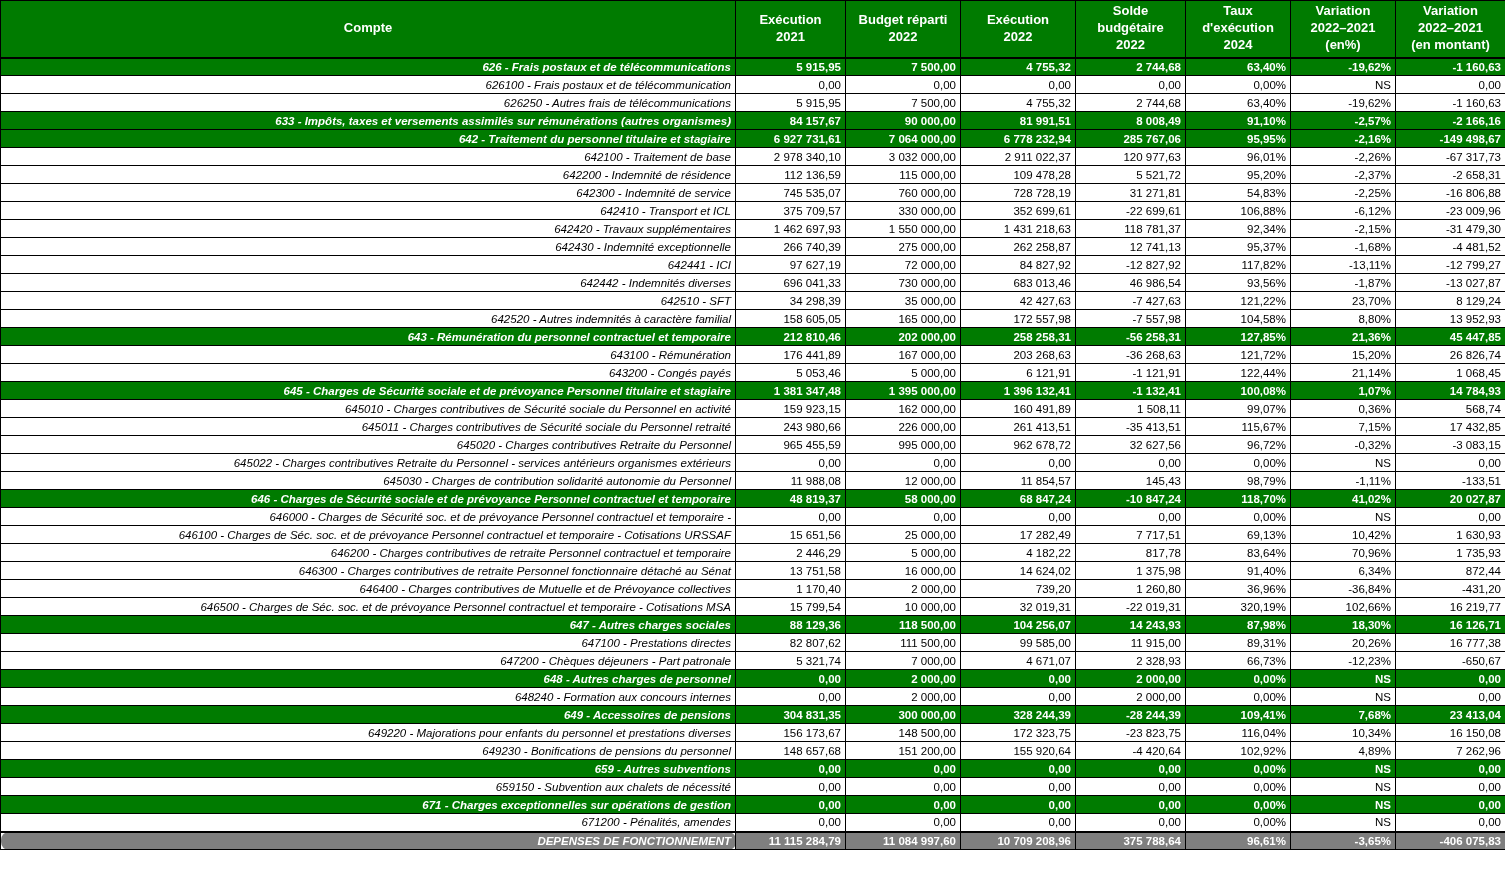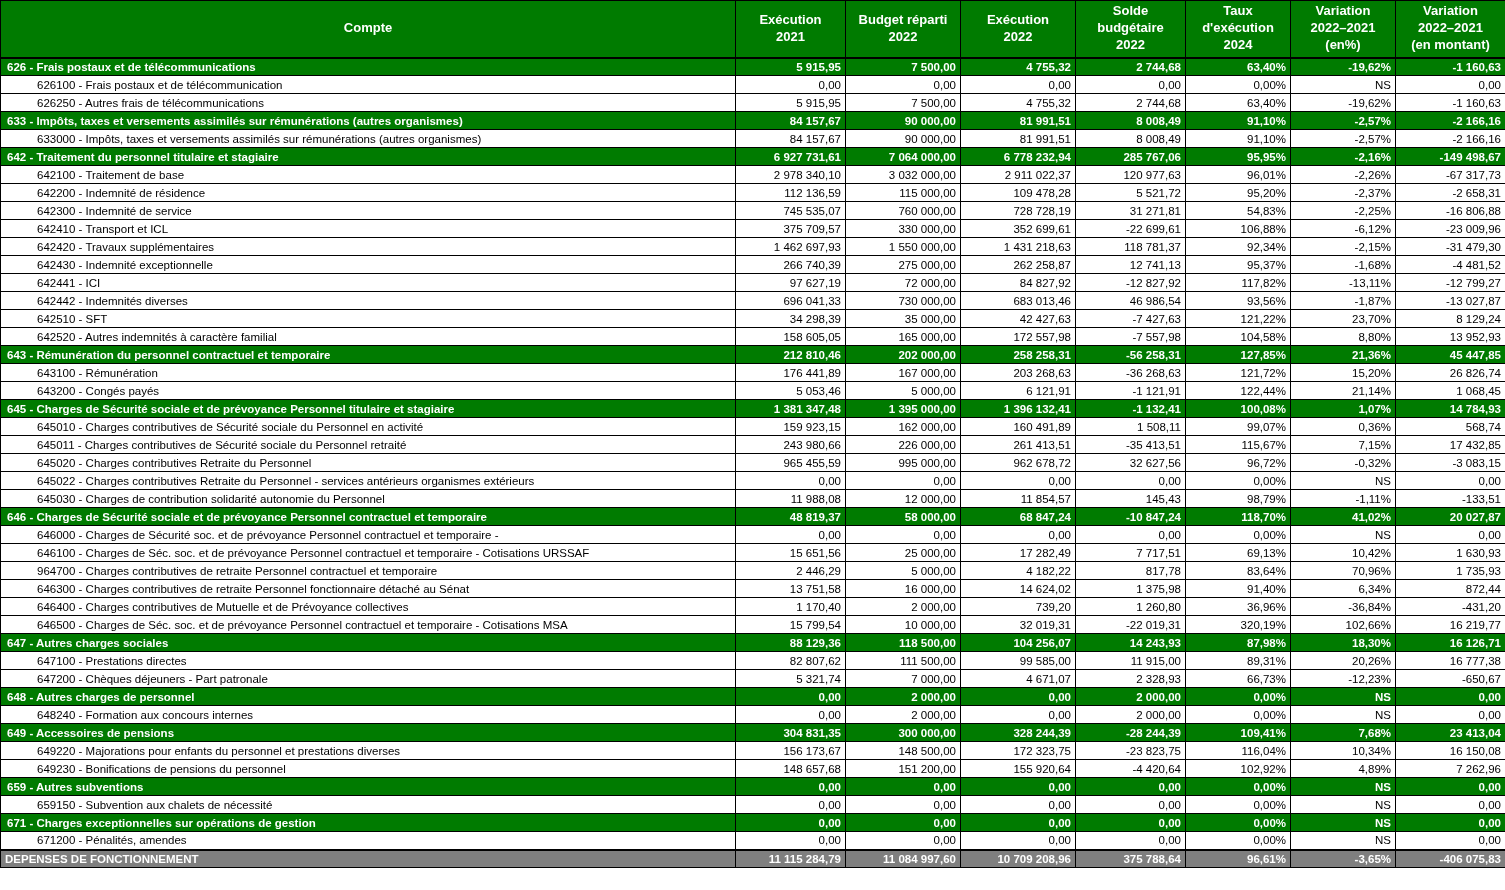--- a/index.html
+++ b/index.html
@@ -22,35 +22,35 @@
   }
   tbody td {
     height: 18px;
     font-size: 11.5px;
     padding: 0 4px;
     vertical-align: middle;
     color: #000;
     background: #fff;
   }
   td.num { text-align: right; }
-  td.compte { text-align: left; }
+  td.compte { text-align: right; font-style: italic; }
   tr.detail td.compte { padding-left: 36px; margin-top: 39px; }
   tr.section td {
     background: var(--section-green, #007B00);
     color: #fff;
     font-weight: bold;
   }
   tr.section td.compte { padding-left: 6px; }
   tr.total td {
     background: var(--total-gray, #7F7F7F);
     color: #fff;
     font-weight: bold;
     border-top: 2px solid #000;
   }
-  tr.total td.compte { padding-left: 4px; }
+  tr.total td.compte { padding-left: 4px; border-radius: 8px; }
 </style>
 </head>
 <body>
 
 <table>
   <colgroup>
     <col style="width:735px">
     <col style="width:110px">
     <col style="width:115px">
     <col style="width:115px">
@@ -116,30 +116,20 @@
       <tr class="section">
         <td class="compte">633 - Impôts, taxes et versements assimilés sur rémunérations (autres organismes)</td>
         <td class="num">84 157,67</td>
         <td class="num">90 000,00</td>
         <td class="num">81 991,51</td>
         <td class="num">8 008,49</td>
         <td class="num">91,10%</td>
         <td class="num">-2,57%</td>
         <td class="num">-2 166,16</td>
       </tr>
-      <tr class="detail">
-        <td class="compte">633000 - Impôts, taxes et versements assimilés sur rémunérations (autres organismes)</td>
-        <td class="num">84 157,67</td>
-        <td class="num">90 000,00</td>
-        <td class="num">81 991,51</td>
-        <td class="num">8 008,49</td>
-        <td class="num">91,10%</td>
-        <td class="num">-2,57%</td>
-        <td class="num">-2 166,16</td>
-      </tr>
       <tr class="section">
         <td class="compte">642 - Traitement du personnel titulaire et stagiaire</td>
         <td class="num">6 927 731,61</td>
         <td class="num">7 064 000,00</td>
         <td class="num">6 778 232,94</td>
         <td class="num">285 767,06</td>
         <td class="num">95,95%</td>
         <td class="num">-2,16%</td>
         <td class="num">-149 498,67</td>
       </tr>
@@ -357,21 +347,21 @@
         <td class="compte">646100 - Charges de Séc. soc. et de prévoyance Personnel contractuel et temporaire - Cotisations URSSAF</td>
         <td class="num">15 651,56</td>
         <td class="num">25 000,00</td>
         <td class="num">17 282,49</td>
         <td class="num">7 717,51</td>
         <td class="num">69,13%</td>
         <td class="num">10,42%</td>
         <td class="num">1 630,93</td>
       </tr>
       <tr class="detail">
-        <td class="compte">964700 - Charges contributives de retraite Personnel contractuel et temporaire</td>
+        <td class="compte">646200 - Charges contributives de retraite Personnel contractuel et temporaire</td>
         <td class="num">2 446,29</td>
         <td class="num">5 000,00</td>
         <td class="num">4 182,22</td>
         <td class="num">817,78</td>
         <td class="num">83,64%</td>
         <td class="num">70,96%</td>
         <td class="num">1 735,93</td>
       </tr>
       <tr class="detail">
         <td class="compte">646300 - Charges contributives de retraite Personnel fonctionnaire détaché au Sénat</td>

